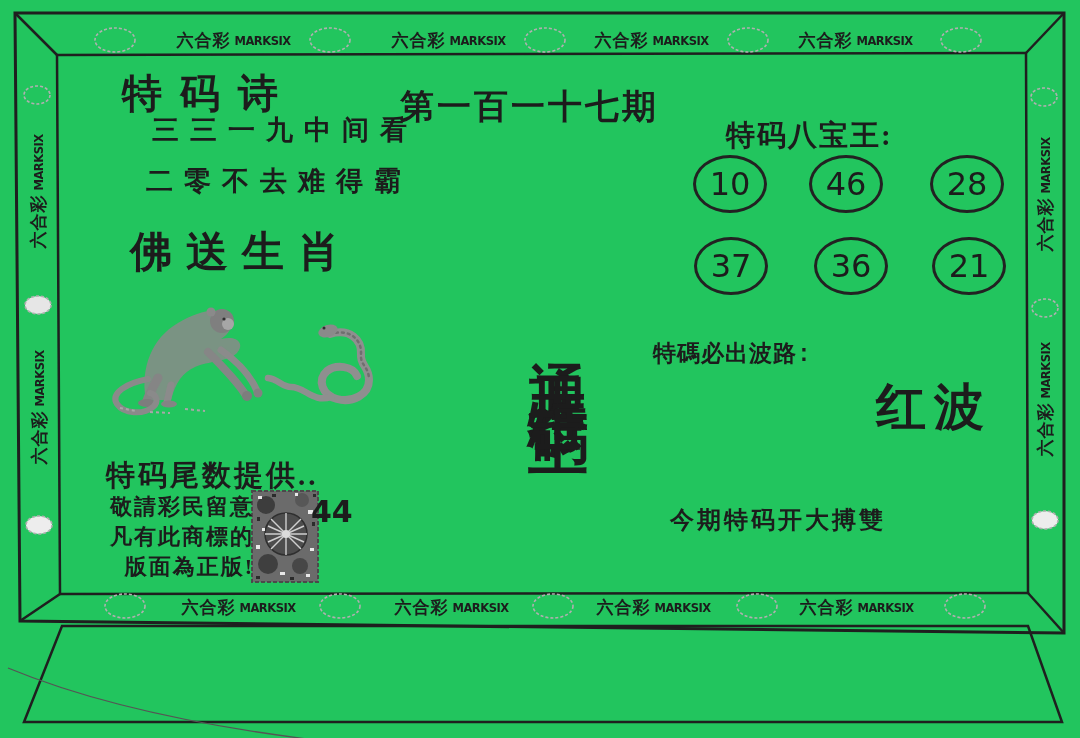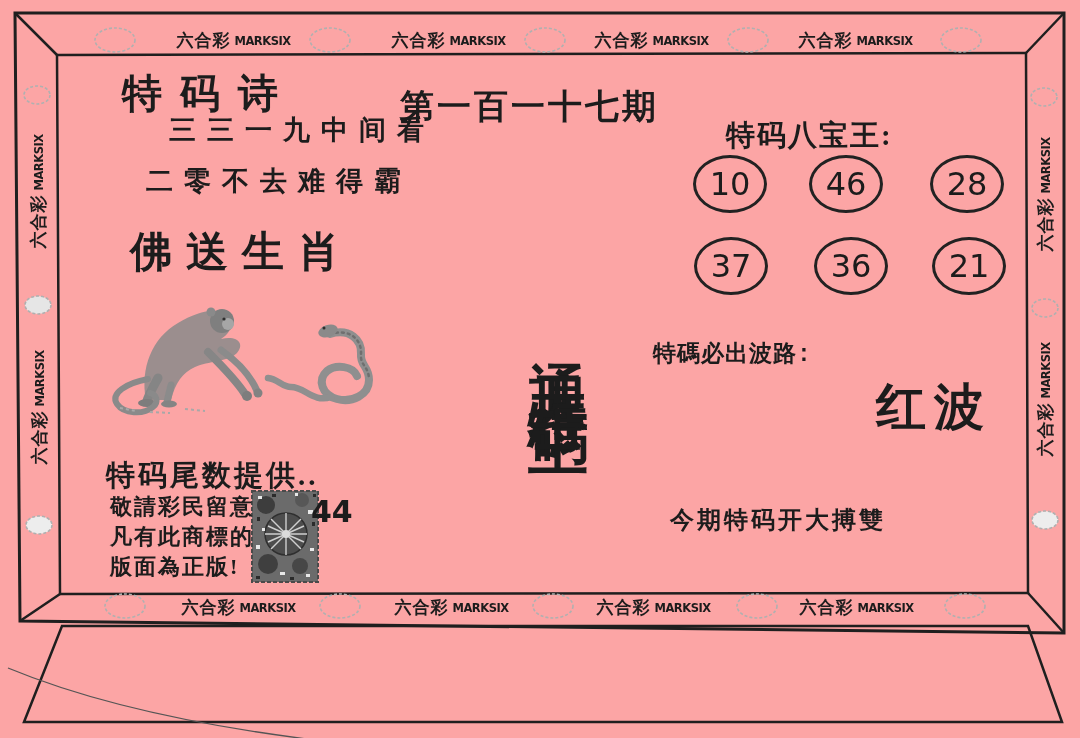--- a/index.html
+++ b/index.html
@@ -1,18 +1,18 @@
 <!DOCTYPE html>
 <html><head>
 <meta charset="utf-8">
 <style>
   html,body{margin:0;padding:0;background:#e9e9e9;}
   .sheet{
     position:relative;width:1080px;height:738px;margin:0 auto;
-    background:#fca5a5;overflow:hidden;
+    background:#22c55e;overflow:hidden;
     font-family:"Liberation Serif","DejaVu Serif",serif;
     color:#1c1c1c;
   }
   .abs{position:absolute;}
   svg.art{position:absolute;left:0;top:0;width:1080px;height:738px;}
 
   
   .blabel{
     display:flex;align-items:center;justify-content:center;gap:2px;
     width:130px;height:26px;white-space:nowrap;
@@ -38,21 +38,21 @@
     font-family:"DejaVu Sans","Liberation Sans",sans-serif;
     font-size:32px;font-weight:normal;background:transparent;
   }
   .wave-title{font-size:23px;letter-spacing:1px;font-family:Liberation Mono, monospace;}
   .wave-value{font-size:50px;letter-spacing:8px;}
   .big-tip{font-size:24px;letter-spacing:3px;}
   .zodiac-title{font-size:42px;letter-spacing:14px;}
   .tail-title{font-size:29px;letter-spacing:3px;margin-top:28px;}
   .tail-number{font-size:30px;font-family:"DejaVu Sans","Liberation Sans",sans-serif;margin-top:36px;}
   .notice{font-size:22px;font-weight:bold;line-height:30px;letter-spacing:2px;}
-  .notice span{display:block;}
+  .notice span{display:block;text-align:right;}
 </style>
 </head>
 <body>
 
 <div class="sheet">
 
   <svg class="art" viewBox="0 0 1080 738">
 
     <polygon points="15,13 1064,13 1064,633 20,621" fill="none" stroke="#1f1f1f" stroke-width="3"></polygon>
 
@@ -199,21 +199,21 @@
   <div class="abs blabel rot" style="left:980px;top:180px">
     <span class="cjk">六合彩</span>
       <span class="lat">MARKSIX</span>
   </div>
   <div class="abs blabel rot" style="left:980px;top:385px">
     <span class="cjk">六合彩</span>
       <span class="lat">MARKSIX</span>
   </div>
 
   <div class="abs brush poem-title" style="left:122px;top:66px">特码诗</div>
-  <div class="abs brush poem-line" style="left:169px;top:112px">三三一九中间看</div>
+  <div class="abs brush poem-line" style="left:152px;top:112px">三三一九中间看</div>
   <div class="abs brush poem-line" style="left:146px;top:163px">二零不去难得霸</div>
 
   <div class="abs brush zodiac-title" style="left:130px;top:224px">佛送生肖</div>
 
   <div class="abs brush tail-title" style="left:106px;top:428px">特码尾数提供..</div>
   <div class="abs brush tail-number" style="left:311px;top:458px">44</div>
 
   <div class="abs notice" style="left:110px;top:492px">
     <span>敬請彩民留意</span>
     <span>凡有此商標的</span>

